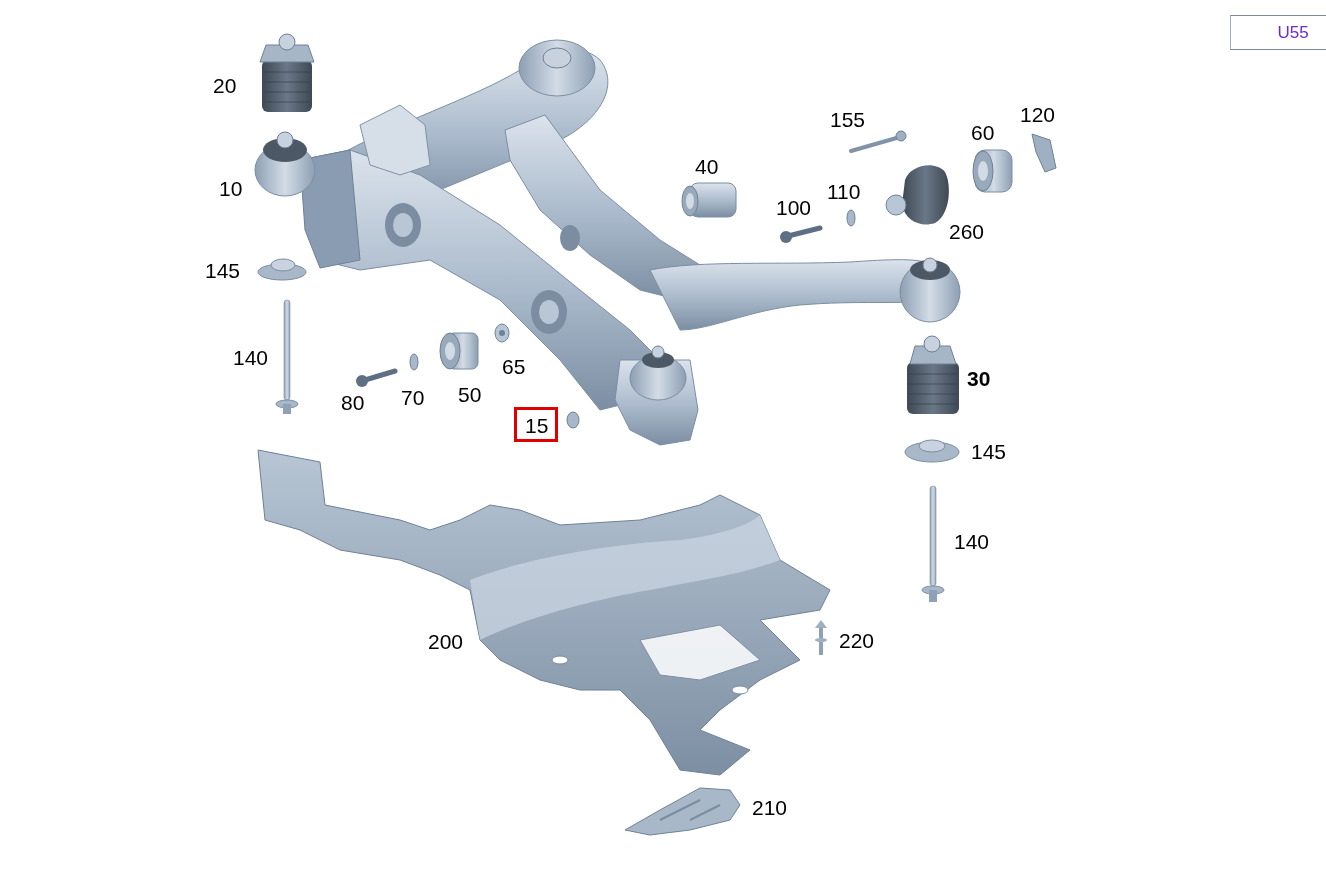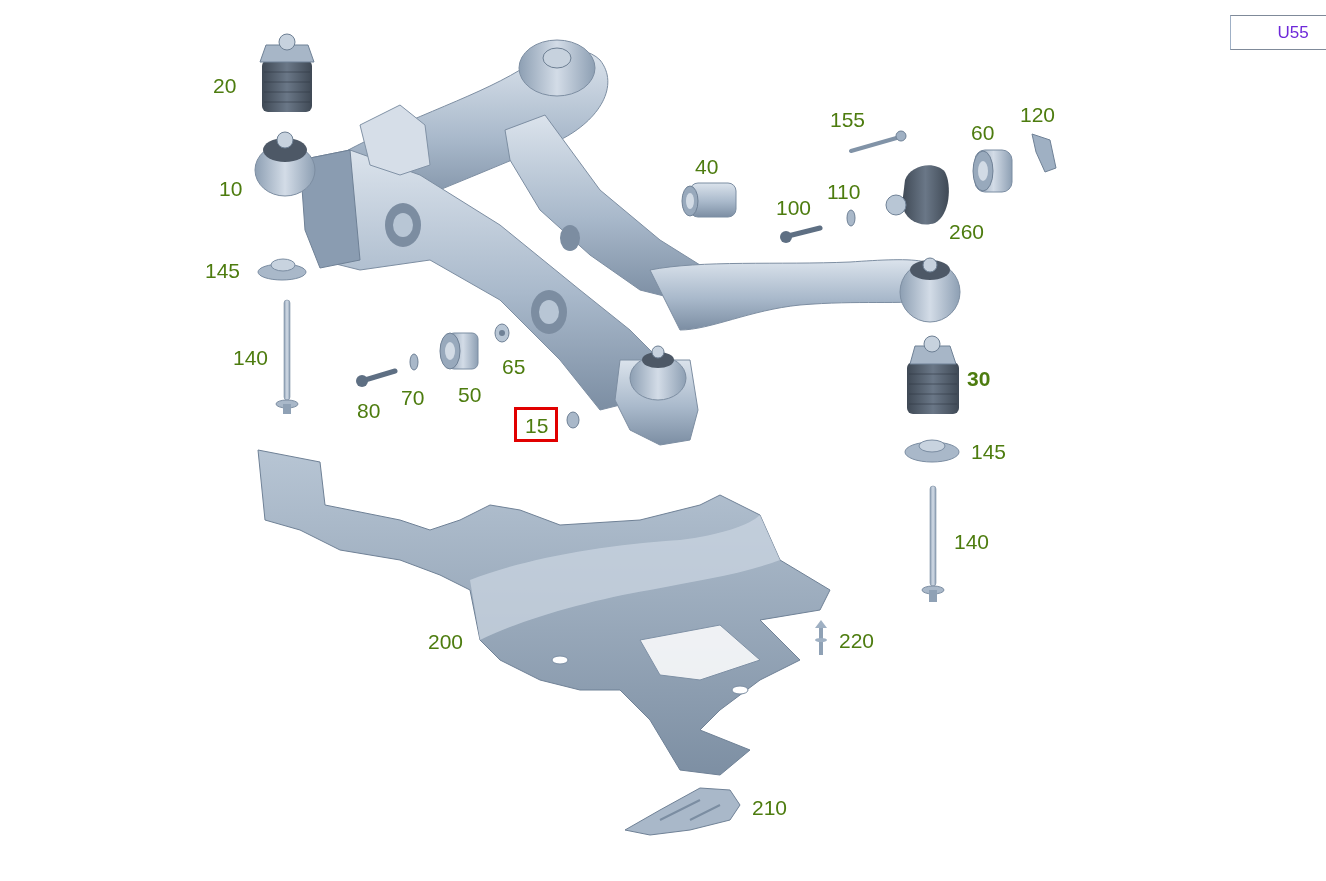--- a/index.html
+++ b/index.html
@@ -1,19 +1,19 @@
 <!DOCTYPE html>
 <html><head>
   <meta charset="utf-8">
   <style>
     html, body { margin: 0; padding: 0; background: #ffffff; }
     body { width: 1326px; height: 881px; position: relative; overflow: hidden;
            font-family: "Liberation Sans", sans-serif; }
     #diagram { position: absolute; left: 0; top: 0; width: 1326px; height: 881px; }
-    .callout { position: absolute; font-size: 21px; color: #4d7c0f; line-height: 1;
+    .callout { position: absolute; font-size: 21px; color: #000000; line-height: 1;
                white-space: nowrap; cursor: pointer; }
     .callout.highlight { border: 3px solid #e10000; padding: 5px 7px 3px 8px; background: #ffffff; }
     #group-box { position: absolute; left: 1230px; top: 15px; width: 124px; height: 33px;
                  border: 1px solid #7f8a99; border-left-color: #9fb0c6; background: #fff;
                  display: flex; align-items: center; justify-content: center;
                  font-size: 17px; color: #6d28d9; }
   </style>
 </head>
 <body>
 
@@ -193,21 +193,21 @@
   <g>
     <path d="M625,830 L660,810 L700,788 L730,790 L740,805 L730,820 L690,830 L650,835 Z" fill="#a9b8c9" stroke="#6f8196"></path>
     <path d="M660,820 L700,800 M690,820 L720,805" stroke="#7b8da2" stroke-width="2"></path>
   </g>
 </svg>
 
 <div class="callout" style="left:213px; top:75px;">20</div>
 <div class="callout" style="left:219px; top:178px;">10</div>
 <div class="callout" style="left:205px; top:260px;">145</div>
 <div class="callout" style="left:233px; top:347px;">140</div>
-<div class="callout" style="left:341px; top:400px;margin-left:16px;">80</div>
+<div class="callout" style="left:341px; top:392px;">80</div>
 <div class="callout" style="left:401px; top:387px;">70</div>
 <div class="callout" style="left:458px; top:384px;">50</div>
 <div class="callout" style="left:502px; top:356px;">65</div>
 <div class="callout highlight" style="left:514px; top:407px;">15</div>
 <div class="callout" style="left:695px; top:156px;">40</div>
 <div class="callout" style="left:776px; top:197px;">100</div>
 <div class="callout" style="left:827px; top:181px;">110</div>
 <div class="callout" style="left:830px; top:109px;">155</div>
 <div class="callout" style="left:971px; top:122px;">60</div>
 <div class="callout" style="left:1020px; top:104px;">120</div>

